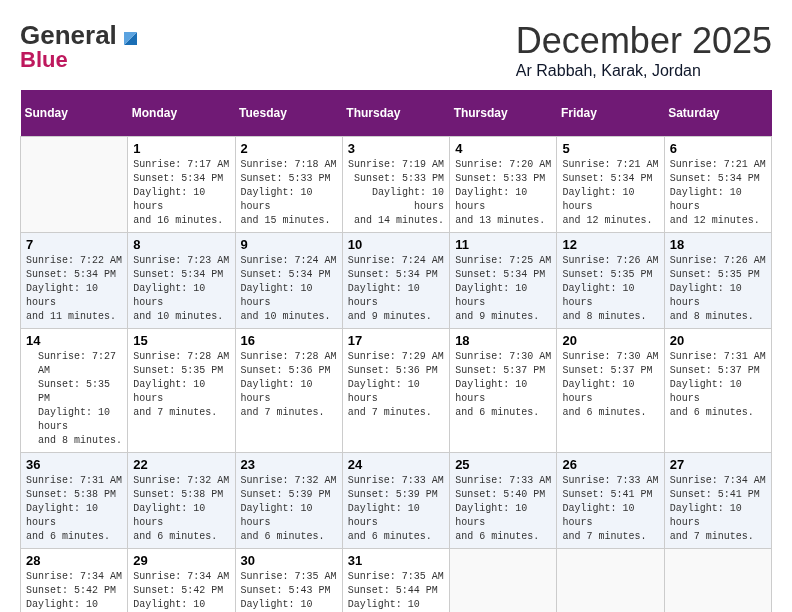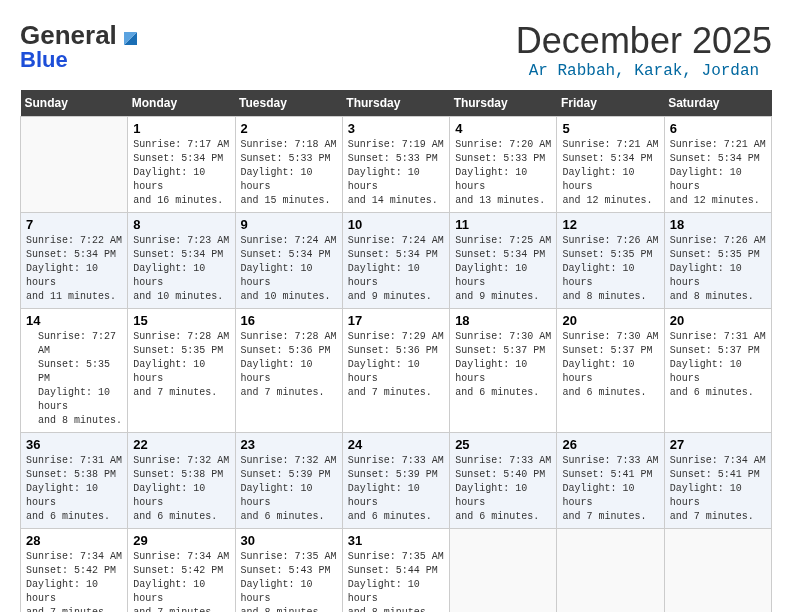--- a/index.html
+++ b/index.html
@@ -15,41 +15,40 @@
       justify-content: space-between;
       align-items: flex-start;
       margin-bottom: 10px;
     }
     .logo {
       display: flex;
       flex-direction: column;
       align-items: flex-start;
     }
     .title-block {
-      text-align: center;
+      text-align: left;
     }
     .month-title {
       font-size: 36px;
       font-weight: normal;
       color: #333;
     }
     .subtitle {
       font-size: 16px;
-      color: #0369a1;
-      font-family: Liberation Mono, monospace;
+      color: #0f172a;
     }
     table {
       width: 100%;
       border-collapse: collapse;
       font-size: 11px;
     }
     th {
-      background-color: #404040;
+      background-color: #701a75;
       color: white;
-      padding: 6px 4px;
+      padding: 16px 4px;
       text-align: left;
       font-size: 12px;
       font-weight: bold;
     }
     td {
       border: 1px solid #ccc;
       vertical-align: top;
       padding: 4px 5px;
       height: 85px;
       width: 14.28%;
@@ -84,21 +83,21 @@
 
 <div class="header">
   <div class="logo">
     <div style="display:flex; align-items:center;">
       <span style="font-size:26px; font-weight:bold; color:#333;">General</span>
       <svg width="18" height="18" viewBox="0 0 18 18" style="margin:0 2px;">
         <polygon points="5,18 18,5 18,18" fill="#1a6eb5"></polygon>
         <polygon points="5,18 18,5 5,5" fill="#5ba3e0"></polygon>
       </svg>
     </div>
-    <span style="font-size:22px; font-weight:bold; color:#1d4ed8; margin-top:-4px;">Blue</span>
+    <span style="font-size:22px; font-weight:bold; color:#be185d; margin-top:-4px;">Blue</span>
   </div>
   <div class="title-block">
     <div class="month-title">December 2025</div>
     <div class="subtitle">Ar Rabbah, Karak, Jordan</div>
   </div>
 </div>
 
 <table>
   <thead>
     <tr>
@@ -123,21 +122,21 @@
         </td>
         <td>
           <span class="day-num">2</span>
           <div class="day-info" style="white-space: pre-line;">Sunrise: 7:18 AM
 Sunset: 5:33 PM
 Daylight: 10 hours
 and 15 minutes.</div>
         </td>
         <td>
           <span class="day-num">3</span>
-          <div class="day-info" style="white-space: pre-line;">Sunrise: 7:19 AM
+          <div class="day-info" style="white-space: pre-line; text-align: right;">Sunrise: 7:19 AM
 Sunset: 5:33 PM
 Daylight: 10 hours
 and 14 minutes.</div>
         </td>
         <td>
           <span class="day-num">4</span>
           <div class="day-info" style="white-space: pre-line;">Sunrise: 7:20 AM
 Sunset: 5:33 PM
 Daylight: 10 hours
 and 13 minutes.</div>

